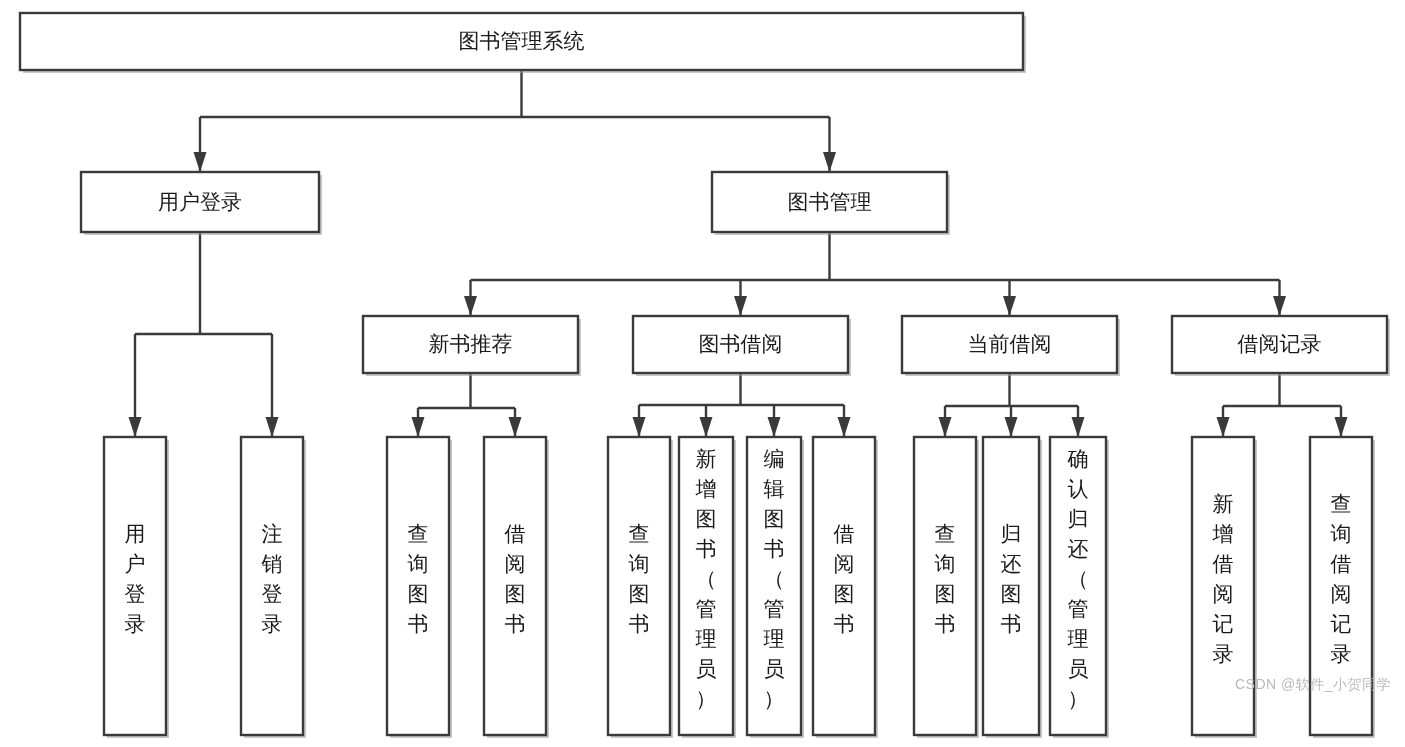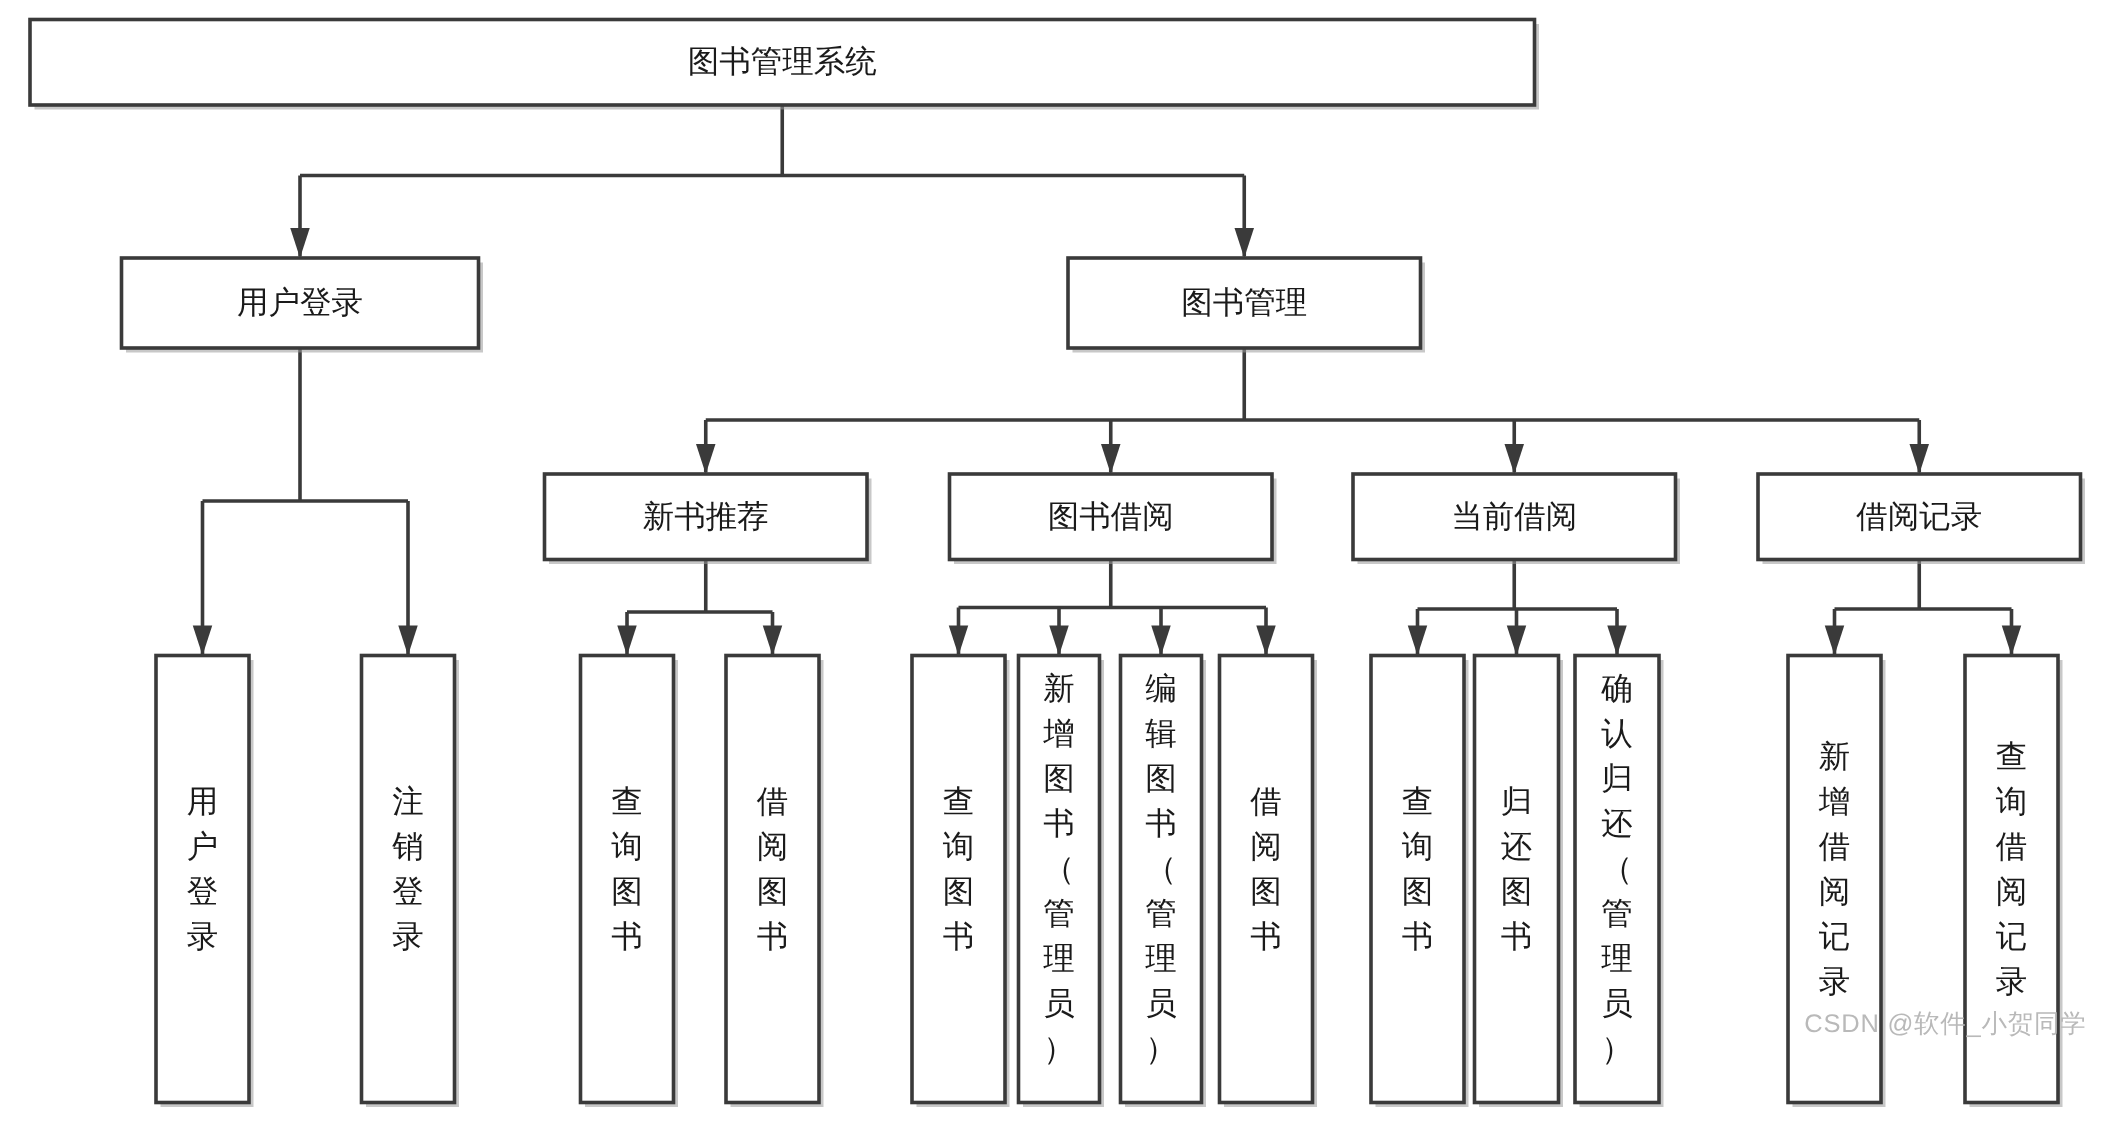--- a/index.html
+++ b/index.html
@@ -57,21 +57,21 @@
     font-family: "Liberation Sans", "DejaVu Sans", sans-serif;
     fill: #1a1a1a;
     font-size: 21px;
     text-anchor: middle;
   }
   .watermark {
     position: absolute;
     right: 14px;
     bottom: 6px;
     font-family: "Liberation Sans", "DejaVu Sans", sans-serif;
-    font-size: 17px;
+    font-size: 14px;
     color: #b9b9b9;
     letter-spacing: 0.5px;
     white-space: nowrap;
     user-select: none;
   }
 </style>
 </head>
 <body>
 
 <div id="diagram-root">

